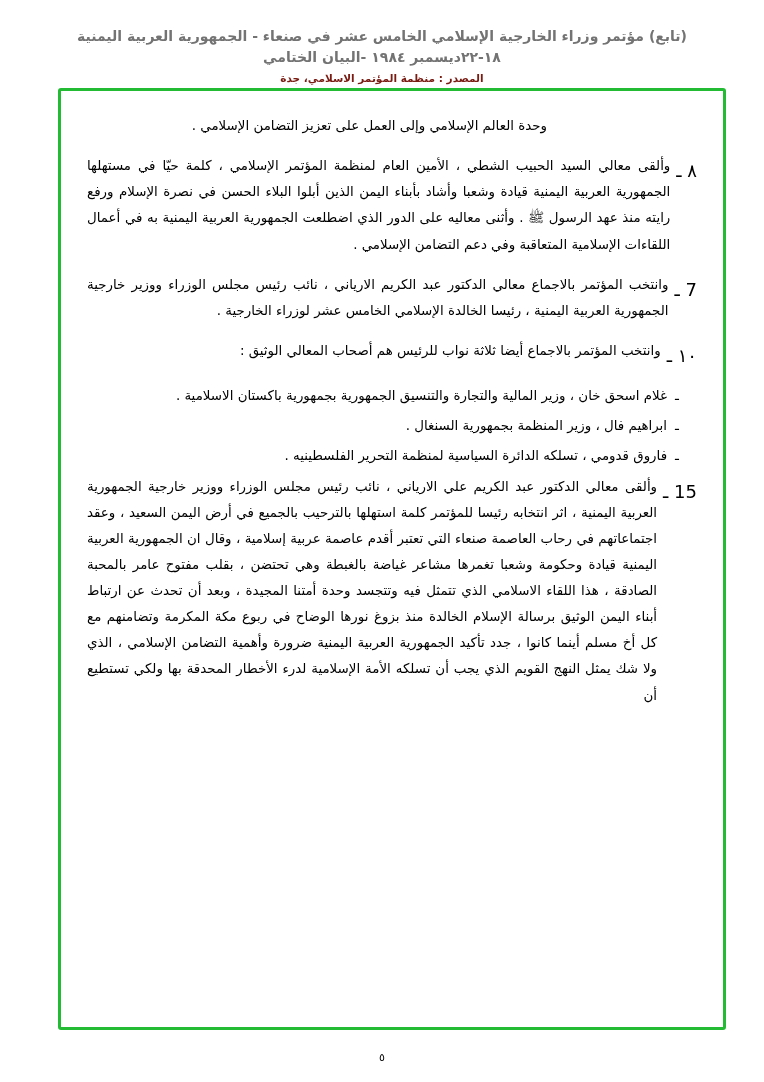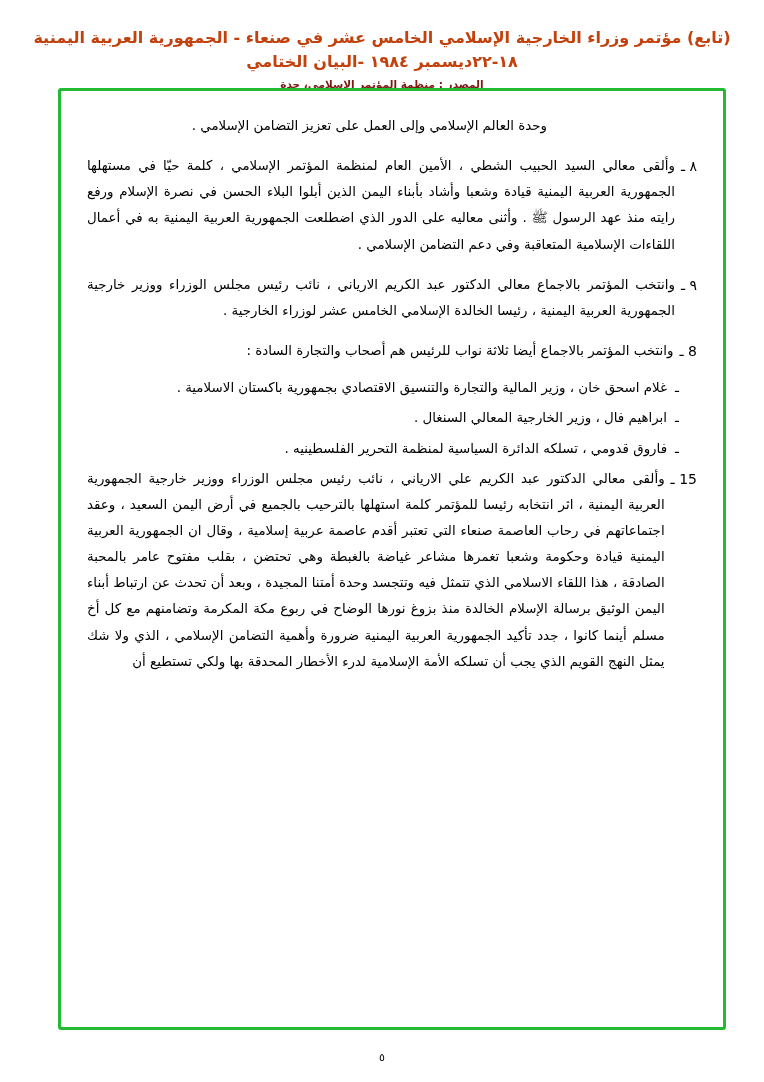--- a/index.html
+++ b/index.html
@@ -20,25 +20,25 @@
     height: 1082px;
     position: relative;
     box-sizing: border-box;
     padding: 0;
   }
   .header {
     text-align: center;
     padding: 26px 30px 0 30px;
   }
   .header-title {
-    font-size: 16px;
+    font-size: 14px;
     font-weight: bold;
     line-height: 1.5;
     direction: rtl;
-    color: #c2410c;
+    color: #737373;
     letter-spacing: 0;
   }
   .header-source {
     font-size: 10.5px;
     font-weight: bold;
     margin-top: 4px;
     direction: rtl;
     color: #7a1b12;
     text-align: center;
   }
@@ -64,21 +64,21 @@
   .para {
     margin: 0 0 14px 0;
     display: flex;
     flex-direction: row;
     align-items: flex-start;
     gap: 6px;
   }
   .para-num {
     flex: 0 0 auto;
     white-space: nowrap;
-    font-size: 14px;
+    font-size: 18px;
     line-height: 1.95;
     padding-top: 0;
   }
   .para-body {
     flex: 1 1 auto;
     text-align: justify;
     text-justify: inter-word;
   }
   .para.no-num .para-body {
     padding-right: 34px;
@@ -137,37 +137,37 @@
         <div class="para-body">وحدة العالم الإسلامي وإلى العمل على تعزيز التضامن الإسلامي .</div>
       </div>
 
       <div class="para">
         <div class="para-num">٨ ـ</div>
         <div class="para-body">وألقى معالي السيد الحبيب الشطي ، الأمين العام لمنظمة المؤتمر الإسلامي ، كلمة حيّا في مستهلها الجمهورية العربية اليمنية قيادة وشعبا وأشاد بأبناء اليمن الذين أبلوا البلاء الحسن في نصرة الإسلام ورفع رايته منذ عهد الرسول ﷺ . وأثنى معاليه على الدور الذي اضطلعت الجمهورية العربية اليمنية به في أعمال اللقاءات الإسلامية المتعاقبة وفي دعم التضامن الإسلامي .</div>
       </div>
 
 
       <div class="para">
-        <div class="para-num">٩ ـ</div>
+        <div class="para-num">7 ـ</div>
         <div class="para-body">وانتخب المؤتمر بالاجماع معالي الدكتور عبد الكريم الارياني ، نائب رئيس مجلس الوزراء ووزير خارجية الجمهورية العربية اليمنية ، رئيسا الخالدة الإسلامي الخامس عشر لوزراء الخارجية .</div>
       </div>
 
       <div class="para tight">
-        <div class="para-num">8 ـ</div>
-        <div class="para-body">وانتخب المؤتمر بالاجماع أيضا ثلاثة نواب للرئيس هم أصحاب والتجارة السادة :</div>
+        <div class="para-num">١٠ ـ</div>
+        <div class="para-body">وانتخب المؤتمر بالاجماع أيضا ثلاثة نواب للرئيس هم أصحاب المعالي الوثيق :</div>
       </div>
 
       <ul class="sublist">
         <li>
           <span class="dash">ـ</span>
-          <span class="sub-body">غلام اسحق خان ، وزير المالية والتجارة والتنسيق الاقتصادي بجمهورية باكستان الاسلامية .</span>
+          <span class="sub-body">غلام اسحق خان ، وزير المالية والتجارة والتنسيق الجمهورية بجمهورية باكستان الاسلامية .</span>
         </li>
         <li>
           <span class="dash">ـ</span>
-          <span class="sub-body">ابراهيم فال ، وزير الخارجية المعالي السنغال .</span>
+          <span class="sub-body">ابراهيم فال ، وزير المنظمة بجمهورية السنغال .</span>
         </li>
         <li>
           <span class="dash">ـ</span>
           <span class="sub-body">فاروق قدومي ، تسلكه الدائرة السياسية لمنظمة التحرير الفلسطينيه .</span>
         </li>
       </ul>
 
 
       <div class="para">
         <div class="para-num">15 ـ</div>

